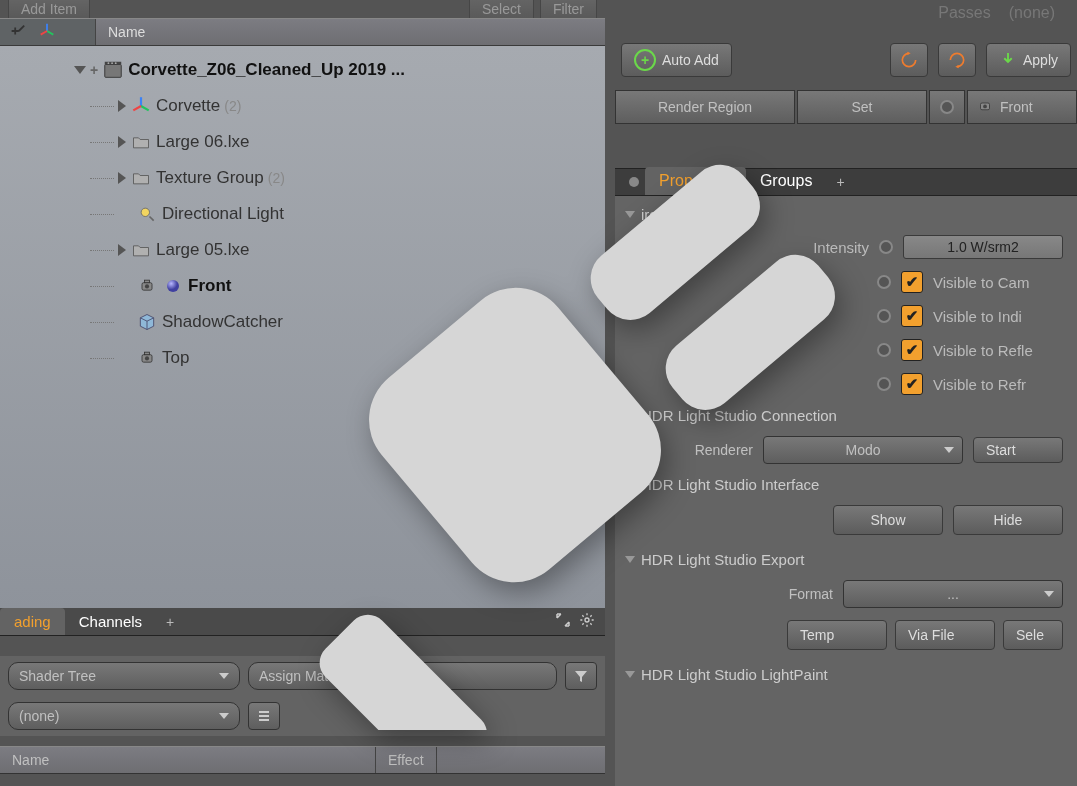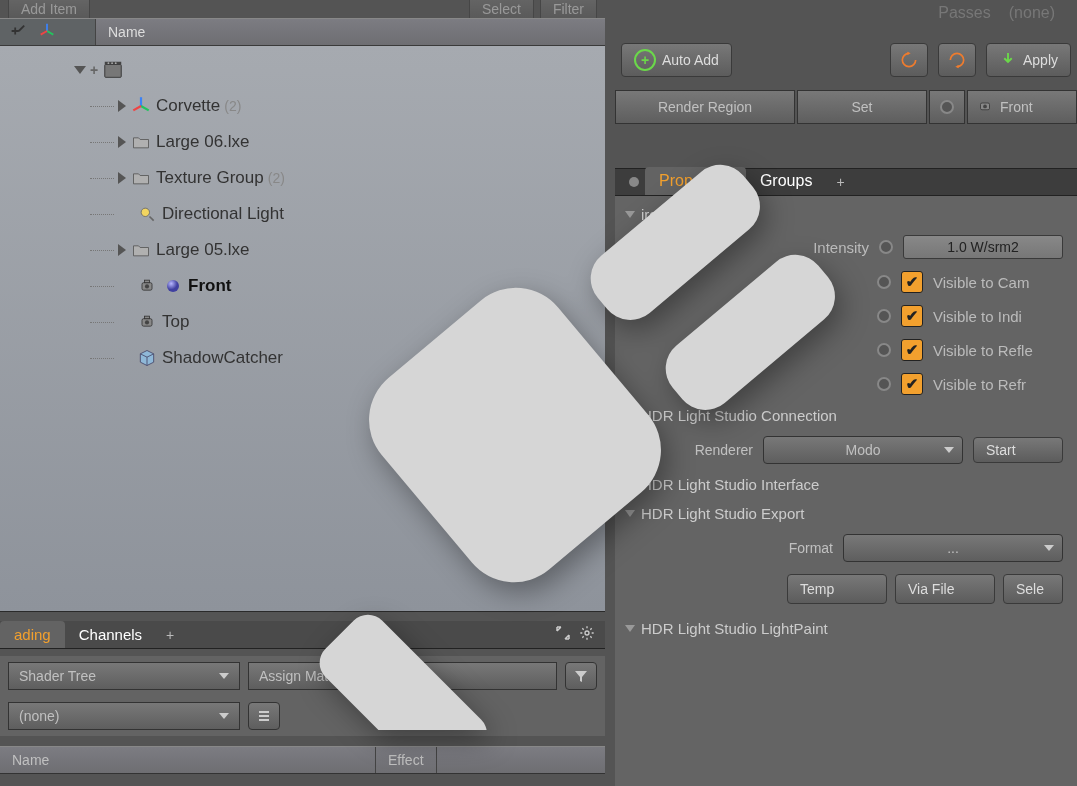--- a/index.html
+++ b/index.html
@@ -22,29 +22,29 @@
 .tri { width:0;height:0;border-left:6px solid transparent;border-right:6px solid transparent;border-top:8px solid #555; display:inline-block; }
 .tri.closed { border-top:6px solid transparent;border-bottom:6px solid transparent;border-left:8px solid #555;border-right:none; }
 .plus { color:#666; font-weight:bold; font-size:14px; }
 .item-label { color:#333; font-size:17px; }
 .item-label.bold { font-weight:bold; color:#111; }
 .count { color:#888; }
 .ico { width:22px; height:22px; display:inline-flex; align-items:center; justify-content:center; font-size:16px; }
 .line-dots { width:24px; height:2px; border-bottom:1px dotted #777; }
 
 
-.btabs { position:absolute; left:0; top:621px; width:605px; height:28px; background:#4a4a4a; display:flex; align-items:flex-end; padding-left:0; border-bottom:1px solid #222;}
+.btabs { position:absolute; left:0; top:608px; width:605px; height:28px; background:#4a4a4a; display:flex; align-items:flex-end; padding-left:0; border-bottom:1px solid #222;}
 .tab { padding:5px 14px 5px 14px; color:#ffffff; cursor:pointer; font-size:15px; }
 .tab.active { background:#636363; color:#f2a02e; border-top-left-radius:4px; border-top-right-radius:4px; }
 .tab-add { padding:5px 10px; color:#bbb; cursor:pointer; }
 .tab-tools { margin-left:auto; padding:4px 10px; display:flex; gap:8px; }
 
 .lbar { position:absolute; left:0; top:656px; width:605px; background:#636363; }
 .lbar-row { display:flex; gap:8px; padding:6px 8px; }
-.lbar-row .dd { flex:1; display:flex; justify-content:space-between; align-items:center; padding:5px 10px; background:linear-gradient(#787878,#5e5e5e); border:1px solid #333; border-radius:0; cursor:pointer; }
+.lbar-row .dd { flex:1; display:flex; justify-content:space-between; align-items:center; padding:5px 10px; background:linear-gradient(#787878,#5e5e5e); border:1px solid #333; border-radius:10px; cursor:pointer; }
 .lbar-row .dd.small { flex:0 0 232px; }
 .sq-btn { width:32px; height:28px; background:linear-gradient(#787878,#5e5e5e); border:1px solid #333; border-radius:4px; display:flex; align-items:center; justify-content:center; cursor:pointer; }
 
 .lcol-head { position:absolute; left:0; top:746px; width:605px; height:28px; background:linear-gradient(#7c7c82,#6e6e72); display:flex; border-top:1px solid #888; border-bottom:1px solid #333;}
 .lcol-head div { padding:5px 12px; border-right:1px solid #444; }
 .lcol-head div:first-child{ width:376px; }
 
 
 .rtop { position:absolute; left:615px; top:0; width:462px; height:26px; display:flex; justify-content:flex-end; align-items:center; gap:18px; padding-right:22px; color:#777; font-size:16px; }
 .r-toolbar { position:absolute; left:615px; top:38px; width:462px; height:44px; display:flex; align-items:center; gap:10px; padding:0 6px; }
@@ -113,20 +113,21 @@
     <span class="plus">+</span>
     <span class="ico">
       <svg viewBox="0 0 24 24" width="22" height="22">
           <rect x="3" y="6" width="18" height="14" rx="1" fill="#777" stroke="#333"></rect>
           <rect x="3" y="3" width="18" height="3" fill="#444"></rect>
           <circle cx="7" cy="4.5" r="1" fill="#aaa"></circle>
           <circle cx="11" cy="4.5" r="1" fill="#aaa"></circle>
           <circle cx="15" cy="4.5" r="1" fill="#aaa"></circle>
         </svg>
     </span>
+    <span class="item-label bold">Corvette_Z06_Cleaned_Up 2019 ...</span>
   </div>
 
   <div class="row">
     <span class="indent" style="width:76px"></span>
     <span class="line-dots"></span>
     <span class="tri closed"></span>
     <span class="ico">
         <svg viewBox="0 0 20 20">
           <path d="M10 10 L10 2" stroke="#3b82f6" stroke-width="2"></path>
           <path d="M10 10 L17 14" stroke="#22c55e" stroke-width="2"></path>
@@ -211,39 +212,39 @@
       </span>
     <span class="item-label bold">Front</span>
   </div>
 
   <div class="row">
     <span class="indent" style="width:76px"></span>
     <span class="line-dots"></span>
     <span style="width:14px"></span>
     <span class="ico">
         <svg viewBox="0 0 24 24" width="20" height="20">
+          <path d="M12 3 L20 7 L20 17 L12 21 L4 17 L4 7 Z" fill="#8fb8d8" stroke="#446"></path>
+          <path d="M4 7 L12 11 L20 7 M12 11 L12 21" stroke="#446" fill="none"></path>
+        </svg>
+      </span>
+    <span class="item-label">ShadowCatcher</span>
+  </div>
+
+  <div class="row">
+    <span class="indent" style="width:76px"></span>
+    <span class="line-dots"></span>
+    <span style="width:14px"></span>
+    <span class="ico">
+        <svg viewBox="0 0 24 24" width="20" height="20">
           <rect x="6" y="8" width="12" height="9" rx="2" fill="#888" stroke="#333"></rect>
           <circle cx="12" cy="12.5" r="2.5" fill="#444"></circle>
           <rect x="9" y="5" width="6" height="3" fill="#888" stroke="#333"></rect>
         </svg>
       </span>
     <span class="item-label">Top</span>
-  </div>
-
-  <div class="row">
-    <span class="indent" style="width:76px"></span>
-    <span class="line-dots"></span>
-    <span style="width:14px"></span>
-    <span class="ico">
-        <svg viewBox="0 0 24 24" width="20" height="20">
-          <path d="M12 3 L20 7 L20 17 L12 21 L4 17 L4 7 Z" fill="#8fb8d8" stroke="#446"></path>
-          <path d="M4 7 L12 11 L20 7 M12 11 L12 21" stroke="#446" fill="none"></path>
-        </svg>
-      </span>
-    <span class="item-label">ShadowCatcher</span>
   </div>
 </div>
 
 <div class="btabs">
   <div class="tab active">ading</div>
   <div class="tab">Channels</div>
   <div class="tab-add">+</div>
   <div class="tab-tools">
     <span><svg width="16" height="16" viewBox="0 0 16 16">
           <path d="M2 6 L6 2 M2 2 L2 6 M2 2 L6 2 M10 14 L14 10 M14 14 L14 10 M14 14 L10 14" stroke="#ccc" stroke-width="1.5" fill="none"></path>
@@ -385,20 +386,24 @@
         <span>Modo</span>
         <span class="chev chev-down"></span>
       </div>
     <div class="btn" style="min-width:90px;text-align:left">Start</div>
   </div>
 
   <div class="sec-head">
       <span class="tri2"></span>
       <span>HDR Light Studio Interface</span>
     </div>
+  <div class="r-btn-row">
+    <div class="btn">Show</div>
+    <div class="btn">Hide</div>
+  </div>
 
   <div class="sec-head">
       <span class="tri2"></span>
       <span>HDR Light Studio Export</span>
     </div>
   <div class="r-drop">
     <span class="plabel">Format</span>
     <div class="dd" style="min-width:220px">
         <span>...</span>
         <span class="chev chev-down"></span>

